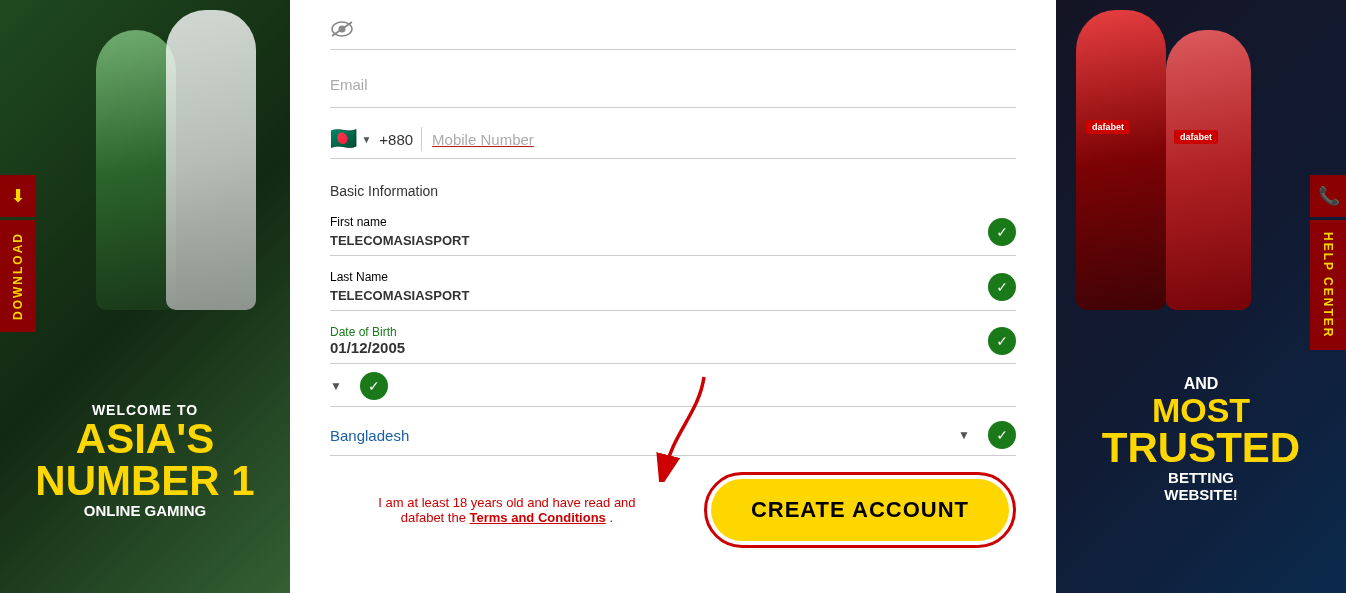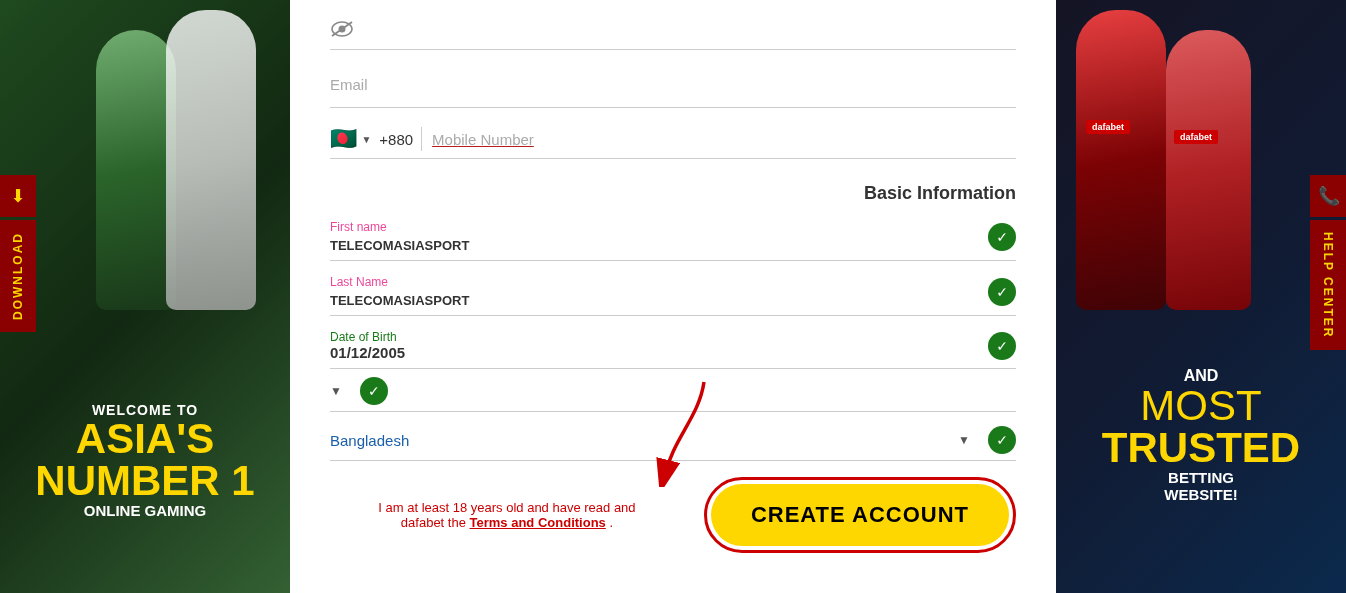--- a/index.html
+++ b/index.html
@@ -130,22 +130,22 @@
       text-align: center;
       color: white;
       padding: 10px;
     }
     .right-banner-content .and-text {
       font-size: 16px;
       font-weight: bold;
       text-transform: uppercase;
     }
     .right-banner-content .most {
-      font-size: 42px;
-      font-weight: 400;
+      font-size: 34px;
+      font-weight: 700;
       color: #FFD700;
       text-transform: uppercase;
       line-height: 1;
     }
     .right-banner-content .trusted {
       font-size: 42px;
       font-weight: 900;
       color: #FFD700;
       text-transform: uppercase;
       line-height: 1;
@@ -285,42 +285,41 @@
       color: #b91c1c;
       background: transparent;
       text-decoration: underline;
     }
     .phone-row input::placeholder {
       color: #aaa;
     }
 
     
     .section-title {
-      font-size: 18px;
-      font-weight: bold;
+      font-size: 14px;
+      font-weight: normal;
       color: #333;
       margin-bottom: 16px;
-      text-align: right;
     }
 
     
     .input-with-check {
       display: flex;
       align-items: center;
       border-bottom: 1px solid #ccc;
       margin-bottom: 14px;
       padding-bottom: 6px;
       position: relative;
     }
     .input-with-check .input-group {
       flex: 1;
     }
     .input-with-check .field-label {
       font-size: 12px;
-      color: #ec4899;
+      color: #000000;
       margin-bottom: 2px;
     }
     .input-with-check input {
       width: 100%;
       border: none;
       outline: none;
       font-size: 13px;
       font-weight: bold;
       color: #333;
       background: transparent;

